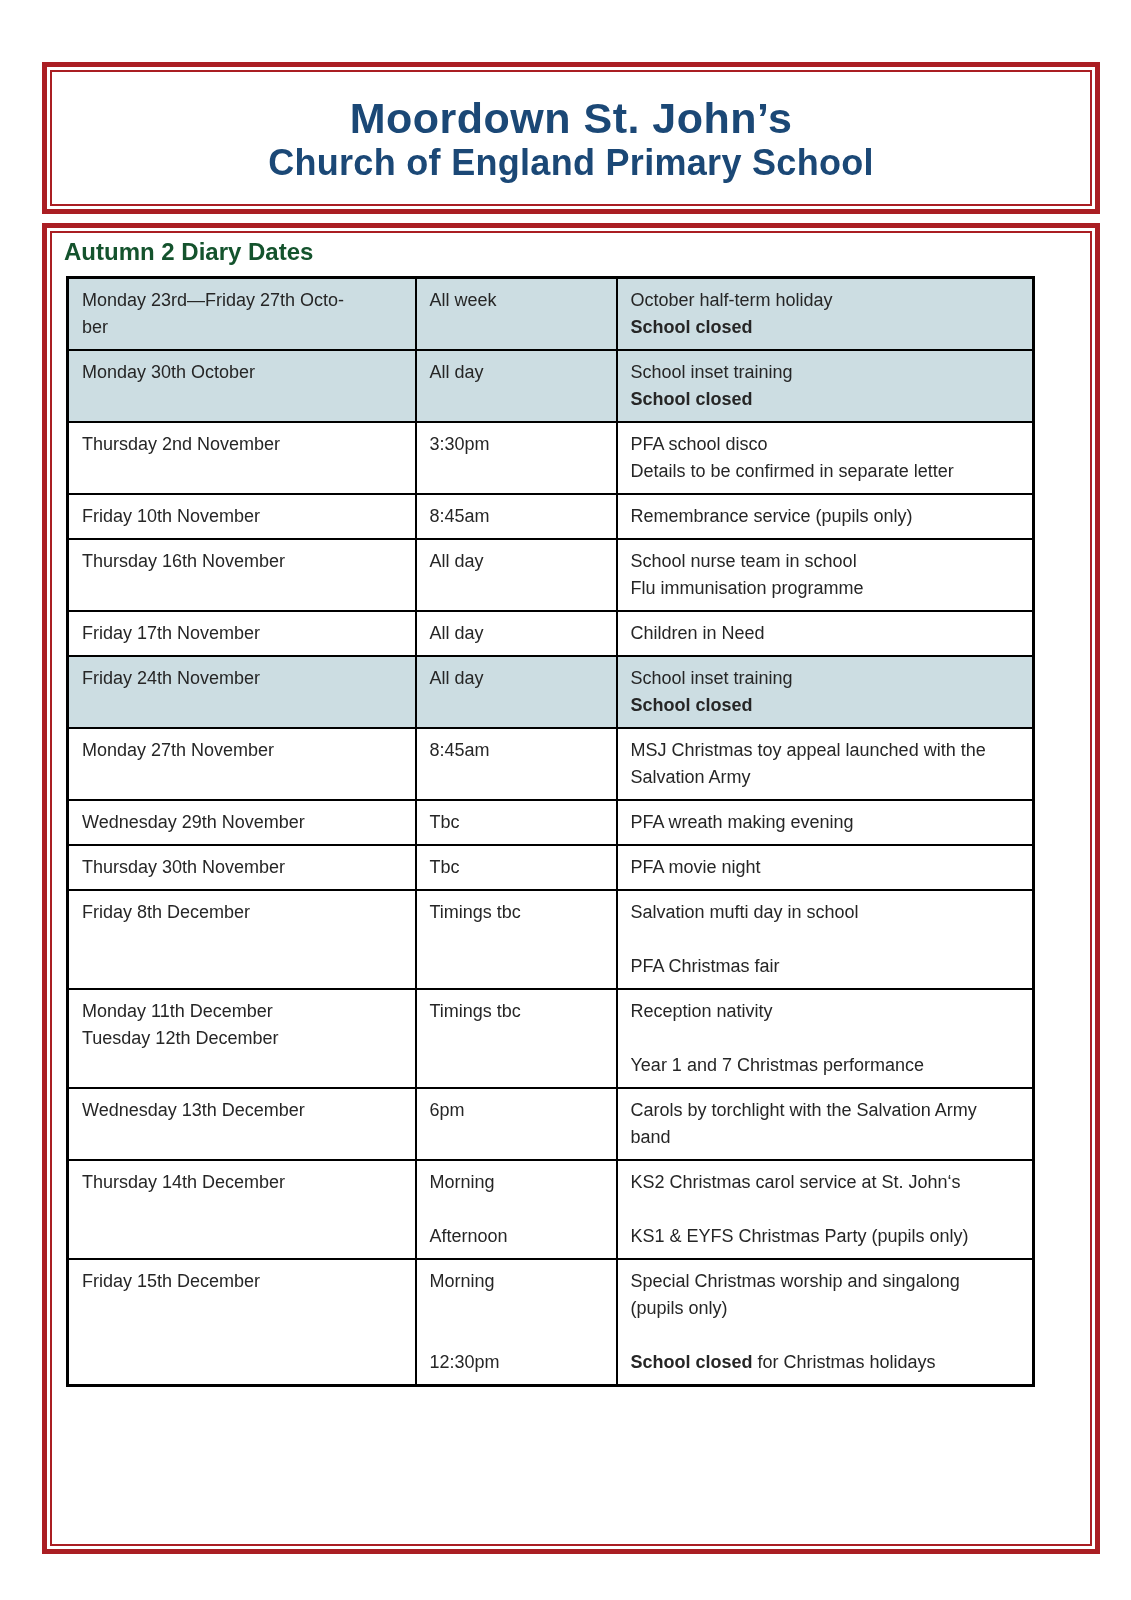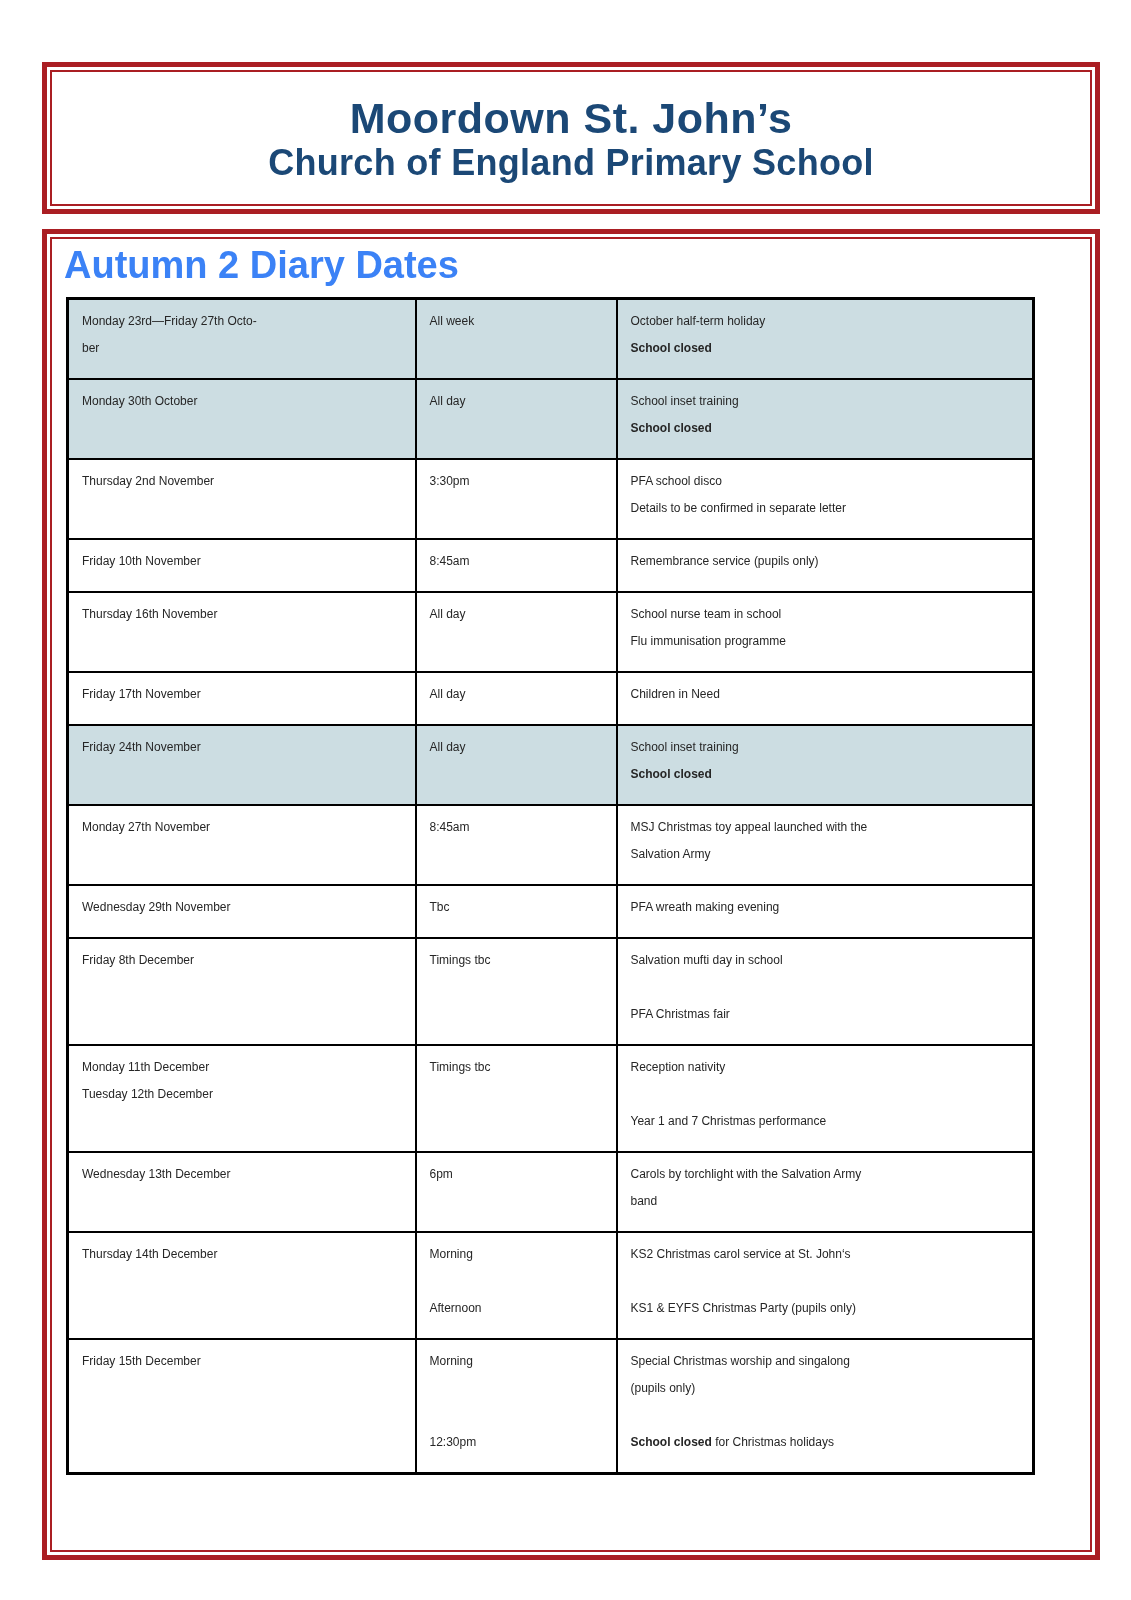--- a/index.html
+++ b/index.html
@@ -24,21 +24,21 @@
   .outer-box{
     border:5px solid var(--red);
     padding:3px;
     background:#ffffff;
   }
   .inner-box{
     border:2px solid var(--red);
     background:#ffffff;
     height:100%;
   }
-  .header-box{margin-bottom:15px;}
+  .header-box{margin-bottom:9px;}
   .header-box .inner-box{
     padding:24px 10px 20px 10px;
     text-align:center;
   }
   .school-title{
     color:var(--navy);
     font-weight:bold;
     font-size:43px;
     line-height:1.05;
     letter-spacing:0.5px;
@@ -49,37 +49,37 @@
     font-size:36px;
     line-height:1.2;
     letter-spacing:0.3px;
   }
   .main-box .inner-box{
     padding:4px 8px 30px 10px;
     min-height:1315px;
   }
   .section-title{
     margin:2px 0 10px 2px;
-    color:#3b82f6;
+    color:#14532d;
     font-weight:bold;
-    font-size:38px;
+    font-size:24px;
     line-height:1.1;
   }
   table.diary{
     border-collapse:collapse;
     table-layout:fixed;
     margin-left:4px;
     width:966px;
     border:3px solid #000000;
   }
   table.diary td{
     border:2px solid #000000;
     vertical-align:top;
-    padding:8px 12px 16px 13px;
-    font-size:12px;
+    padding:8px 12px 8px 13px;
+    font-size:18px;
     line-height:27px;
     color:var(--ink);
   }
   td.c-date{width:348px;}
   td.c-time{width:201px;}
   td.c-desc{width:417px;margin-left:35px;}
   .line{min-height:27px;}
   .b{font-weight:bold;}
   tr.hl td{background:var(--hl);}
 </style>
@@ -201,20 +201,31 @@
               </td>
               <td class="c-time">
                 <div class="line">Tbc</div>
               </td>
               <td class="c-desc">
                 <div class="line"><span>PFA wreath making evening</span></div>
               </td>
             </tr>
             <tr>
               <td class="c-date">
+                <div class="line">Thursday 30th November</div>
+              </td>
+              <td class="c-time">
+                <div class="line">Tbc</div>
+              </td>
+              <td class="c-desc">
+                <div class="line"><span>PFA movie night</span></div>
+              </td>
+            </tr>
+            <tr>
+              <td class="c-date">
                 <div class="line">Friday 8th December</div>
               </td>
               <td class="c-time">
                 <div class="line">Timings tbc</div>
               </td>
               <td class="c-desc">
                 <div class="line"><span>Salvation mufti day in school</span></div>
                 <div class="line">&nbsp;</div>
                 <div class="line"><span>PFA Christmas fair</span></div>
               </td>

